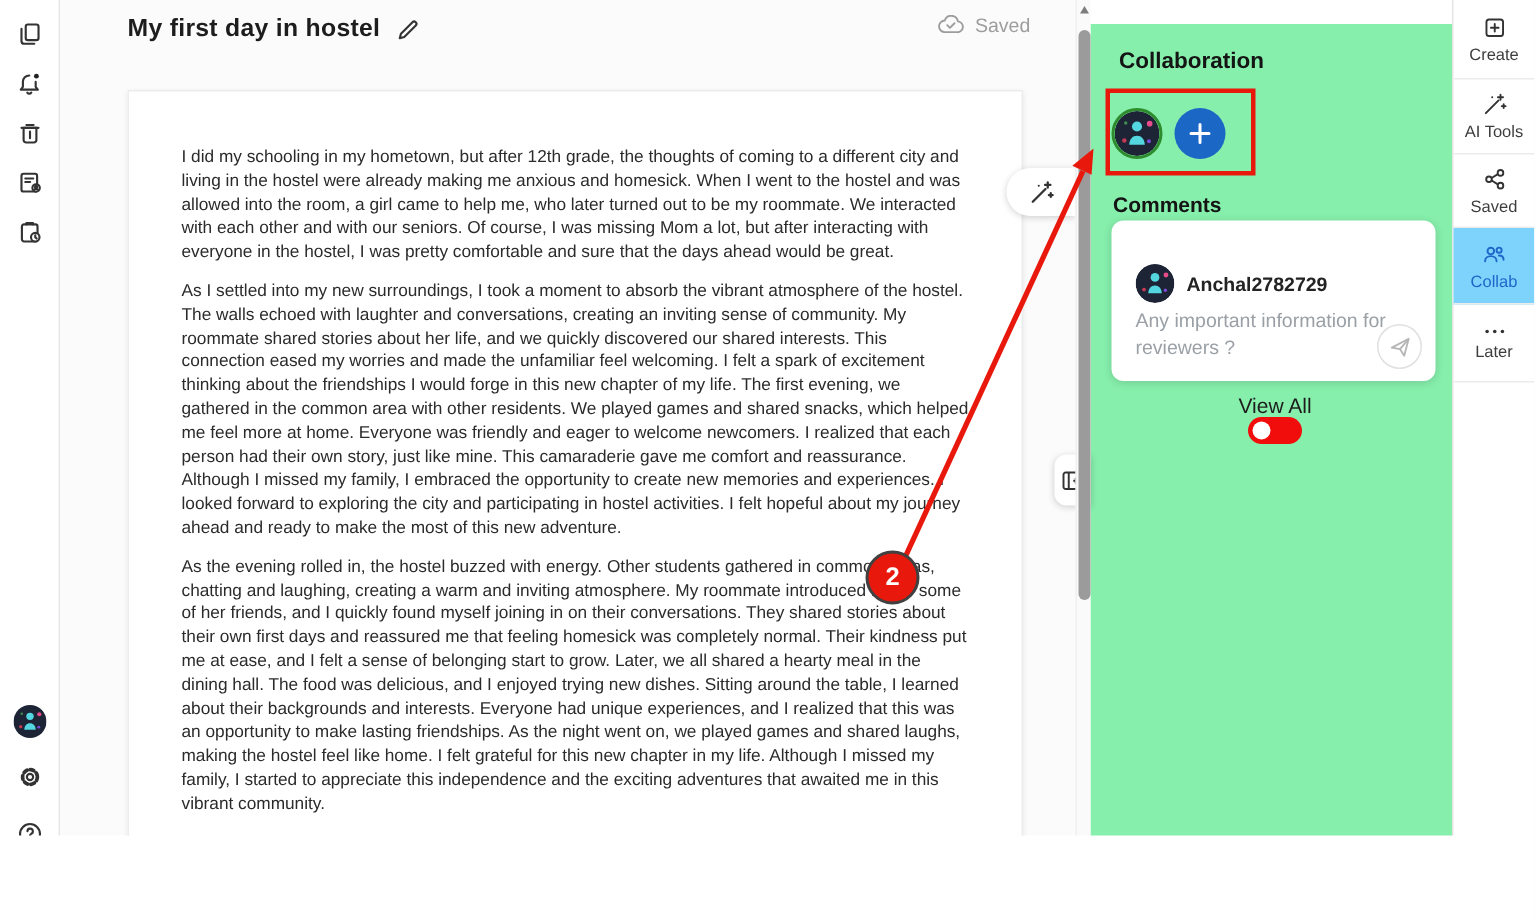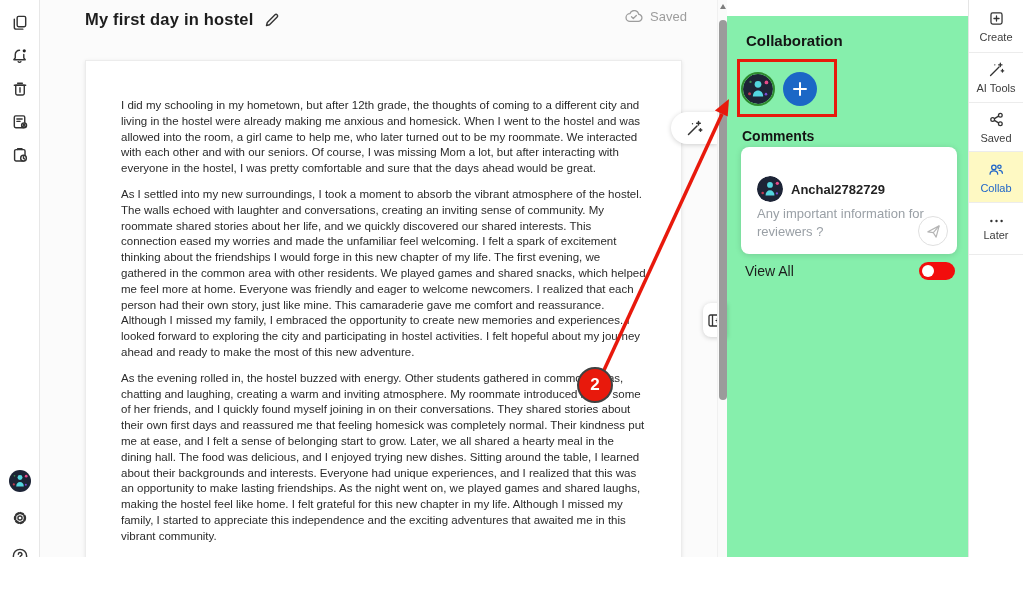--- a/index.html
+++ b/index.html
@@ -47,31 +47,31 @@
   .red-box { position:absolute; left:10px; top:43px; width:100px; height:58px; border:3px solid #e8190c; }
   .collab-avatar { position:absolute; left:14px; top:56px; width:34px; height:34px; border-radius:50%; border:2px solid #2e8b2e; overflow:hidden; cursor:pointer; }
   .add-collab { position:absolute; left:56px; top:56px; width:34px; height:34px; border-radius:50%; background:#1b67c6; display:flex; align-items:center; justify-content:center; cursor:pointer; }
   .comments-title { position:absolute; left:15px; top:112px; font-size:14px; font-weight:bold; color:#141414; }
   .comment-card { position:absolute; left:14px; top:131px; width:216px; height:107px; background:#fff; border-radius:8px; box-shadow:0 1px 6px rgba(0,0,0,.14); }
   .comment-head { position:absolute; left:16px; top:14px; display:flex; align-items:center; gap:8px;margin-top:15px; }
   .comment-avatar { width:26px; height:26px; border-radius:50%; overflow:hidden; }
   .commenter-name { font-size:13px; font-weight:bold; color:#232323; }
   .comment-input { position:absolute; left:16px; top:58px; width:172px; font-size:13px; line-height:18px; color:#9aa0a6; cursor:text; }
   .send-btn { position:absolute; right:9px; bottom:8px; width:30px; height:30px; border-radius:50%; border:1px solid #e0e0e0; display:flex; align-items:center; justify-content:center; cursor:pointer; background:#fff; }
-  .view-all-row { position:absolute; left:18px; top:246px; width:210px; display:flex; align-items:center; justify-content:space-between; }
+  .view-all-row { position:absolute; left:18px; top:246px; width:210px; display:flex; align-items:center; justify-content:space-between;flex-direction:column; }
   .view-all-label { font-size:14px; color:#1c1c1c; }
   .toggle { position:relative; width:36px; height:18px; border-radius:9px; background:#f20d0d; cursor:pointer; }
   .toggle .knob { position:absolute; left:3px; top:3px; width:12px; height:12px; border-radius:50%; background:#fff; }
 
   
   .right-rail { position:absolute; left:968px; top:0; width:55px; height:614px; background:#fff; border-left:1px solid #e5e5e5; }
   .rr-item { display:flex; flex-direction:column; align-items:center; justify-content:center; gap:4px; height:51px; border-bottom:1px solid #ececec; cursor:pointer; }
   .rr-item svg { stroke:#333; fill:none; stroke-width:1.5; stroke-linecap:round; stroke-linejoin:round; }
   .rr-label { font-size:11px; color:#3d3d3d; }
-  .rr-item.active { background:#fef9c3; }
+  .rr-item.active { background:#7dd3fc; }
   .rr-item.active .rr-label { color:#2066c9; }
   .rr-item.active svg { stroke:#2066c9; }
 
   
   .anno-svg { position:absolute; left:0; top:0; width:1023px; height:614px; pointer-events:none; z-index:9; }
   .step-badge { position:absolute; left:577px; top:367px; width:36px; height:36px; border-radius:50%; background:#e8190c; border:2px solid #414141; color:#fff; font-size:17px; font-weight:bold; display:flex; align-items:center; justify-content:center; z-index:10; }
 </style>
 </head>
 <body>
 

